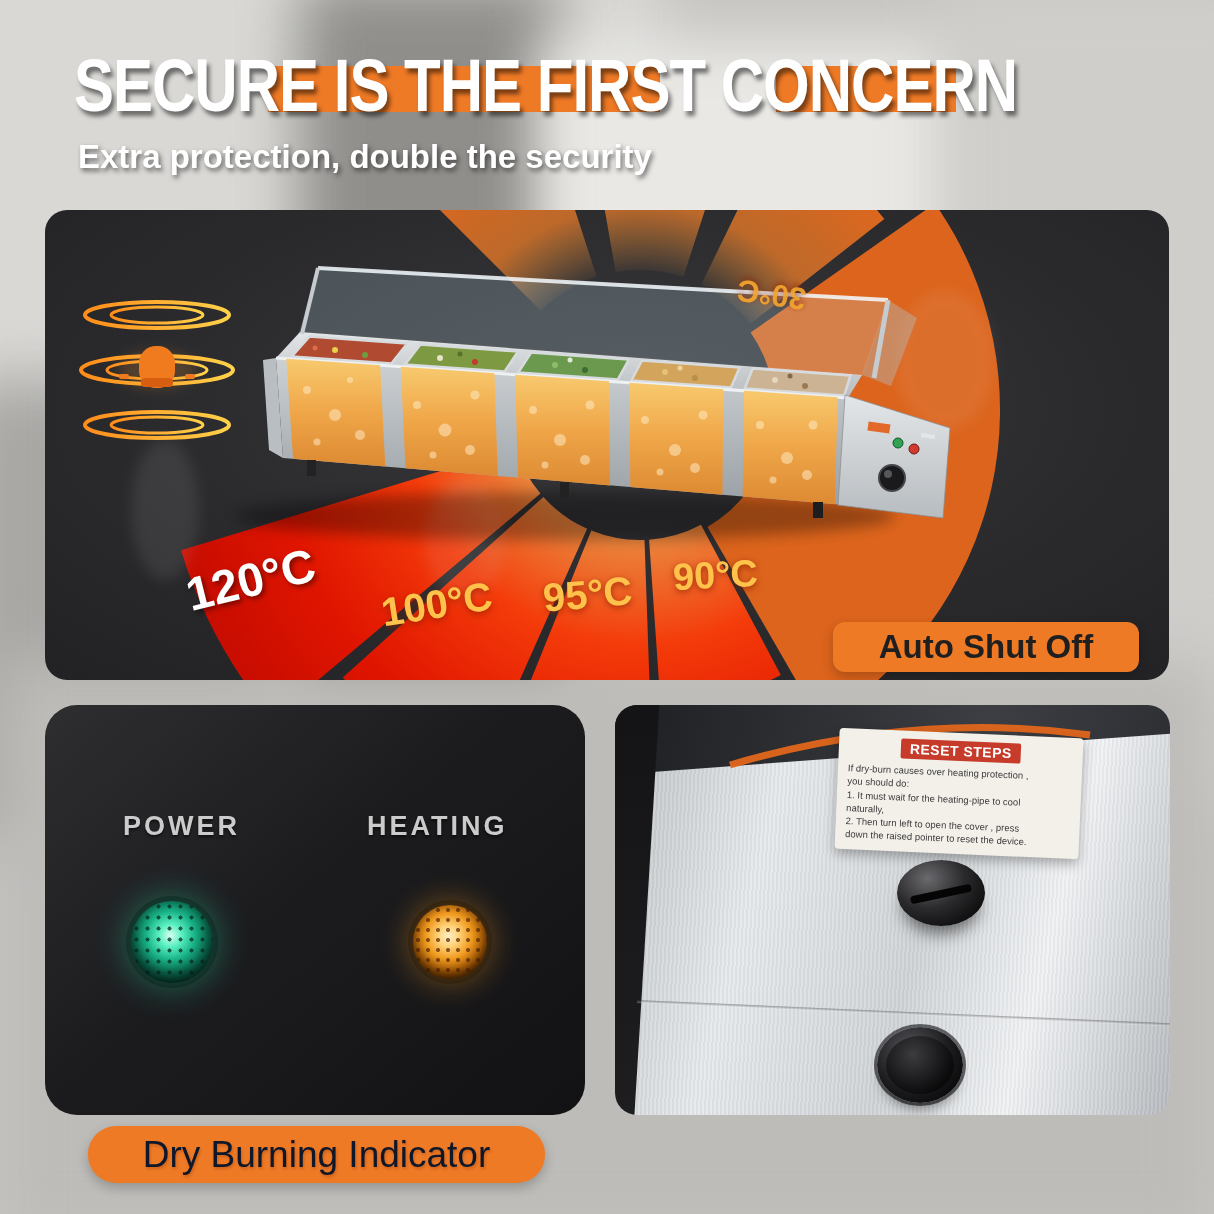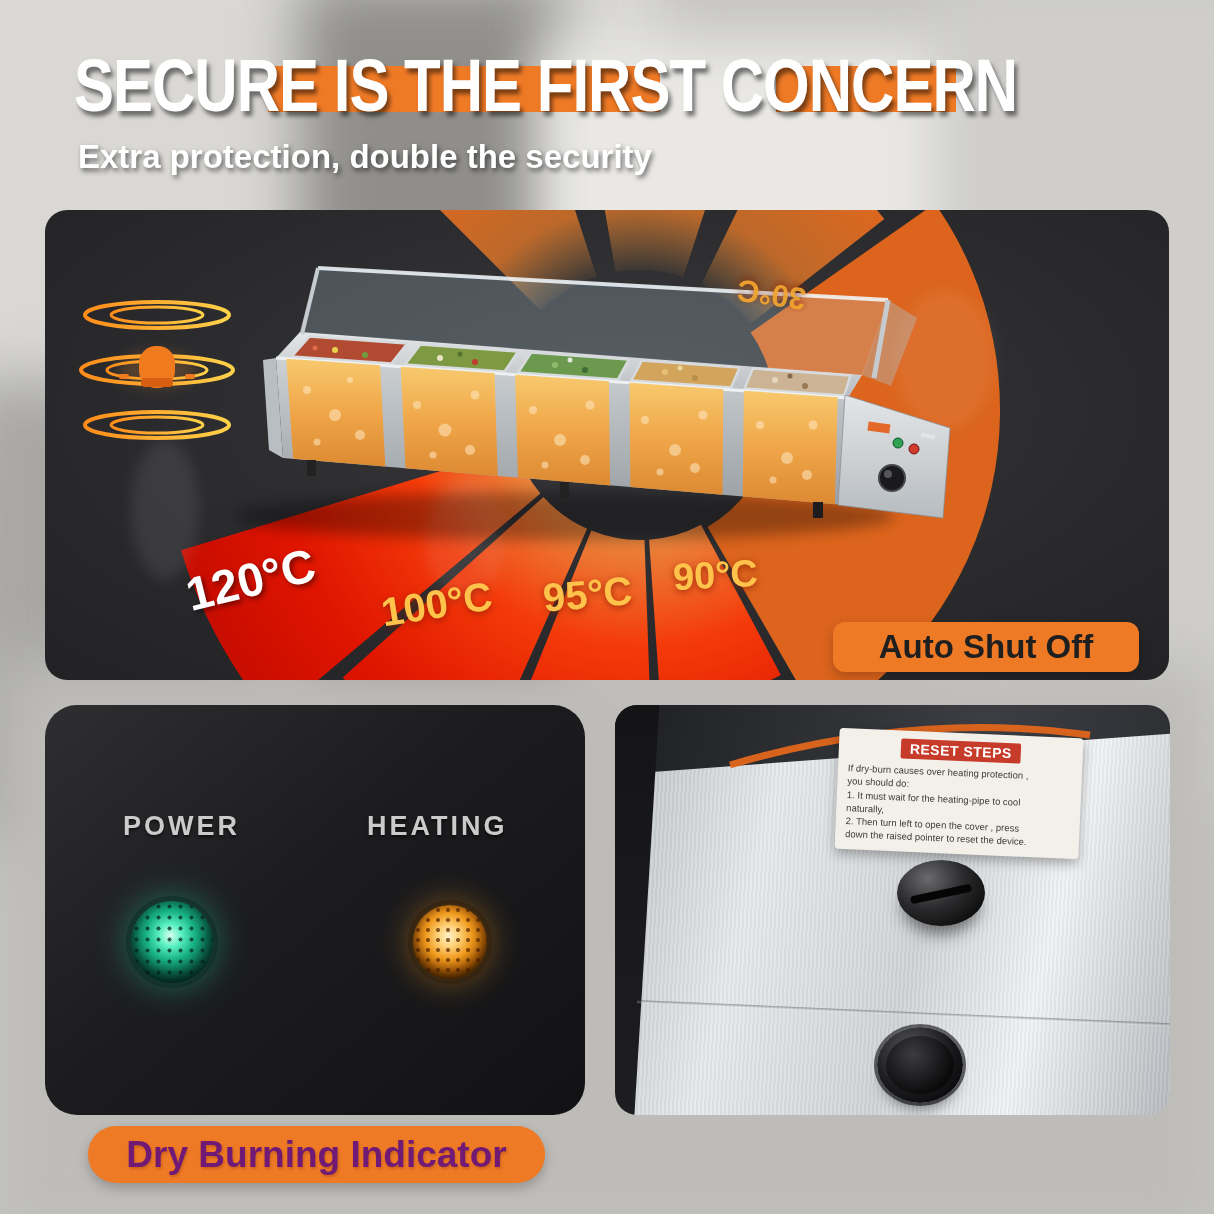--- a/index.html
+++ b/index.html
@@ -20,21 +20,21 @@
   
   .diagram-panel{position:absolute;left:45px;top:210px;width:1124px;height:470px;
     border-radius:22px;overflow:hidden;
     background:radial-gradient(ellipse at 52% 42%,#39393c 0%,#2a2a2d 60%,#222225 100%);}
   .temp{position:absolute;font-weight:800;color:#ffc24a;white-space:nowrap;
     text-shadow:0 2px 6px rgba(140,30,0,0.75);}
   .badge{display:flex;align-items:center;justify-content:center;
     background:#ef7a26;box-shadow:0 5px 12px rgba(0,0,0,0.22);white-space:nowrap;}
   .badge-dark{position:absolute;left:788px;top:412px;width:306px;height:50px;
     border-radius:12px;color:#1f1f1f;font-size:33px;font-weight:700;}
-  .badge-pill{position:absolute;border-radius:28px;color:#701a75;font-size:37px;font-weight:700;
+  .badge-pill{position:absolute;border-radius:28px;color:#0f172a;font-size:37px;font-weight:400;
     text-shadow:1px 2px 3px rgba(120,40,0,0.3);}
   
   .ind-panel{position:absolute;left:45px;top:705px;width:540px;height:410px;
     border-radius:32px;overflow:hidden;
     background:linear-gradient(140deg,#2e2e31 0%,#1c1c1f 45%,#121214 100%);}
   .ind-label{position:absolute;font-size:27px;font-weight:700;letter-spacing:3px;
     color:#cbcbcb;white-space:nowrap;text-shadow:0 2px 3px rgba(0,0,0,0.6);}
   .light{position:absolute;border-radius:50%;}
   .light-green{left:86px;top:196px;width:82px;height:82px;
     background-image:radial-gradient(rgba(6,46,36,0.75) 1.8px, transparent 2.3px),

